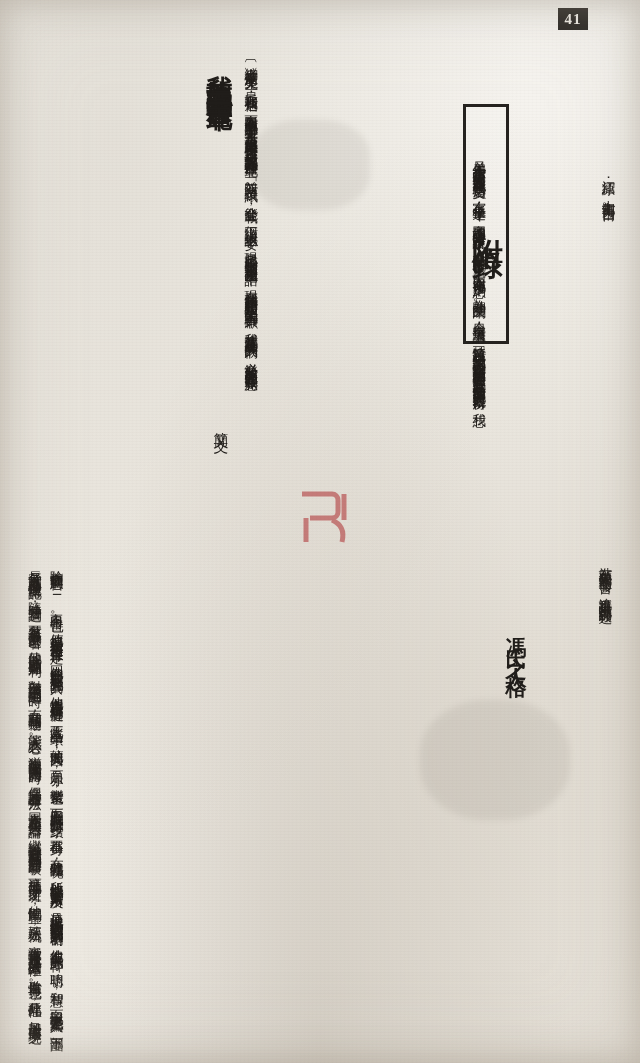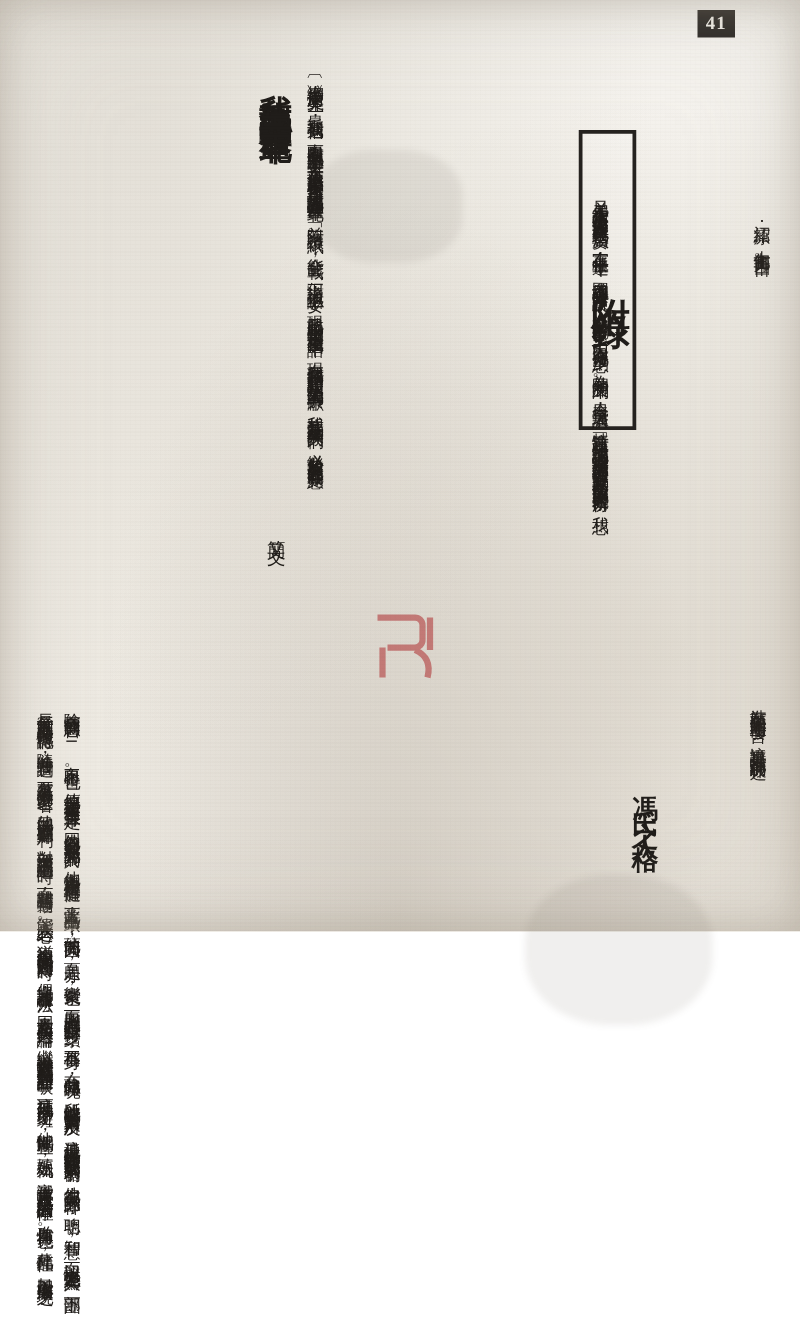--- a/index.html
+++ b/index.html
@@ -11,21 +11,21 @@
     width: 640px;
     height: 1063px;
     overflow: hidden;
     font-family: "DejaVu Serif", serif;
   }
 
   
   .page {
     position: relative;
     width: 640px;
-    height: 745px;
+    height: 1063px;
     background: #f3f0ea;
     background-image:
       radial-gradient(ellipse at 18% 12%, rgba(205,196,180,0.40) 0%, rgba(205,196,180,0) 55%),
       radial-gradient(ellipse at 82% 70%, rgba(198,188,170,0.35) 0%, rgba(198,188,170,0) 60%),
       radial-gradient(ellipse at 50% 98%, rgba(170,160,145,0.30) 0%, rgba(170,160,145,0) 55%),
       linear-gradient(180deg, #f6f4ef 0%, #f1ede5 45%, #eee9e0 100%);
     filter: saturate(0.85);
   }
 
   

